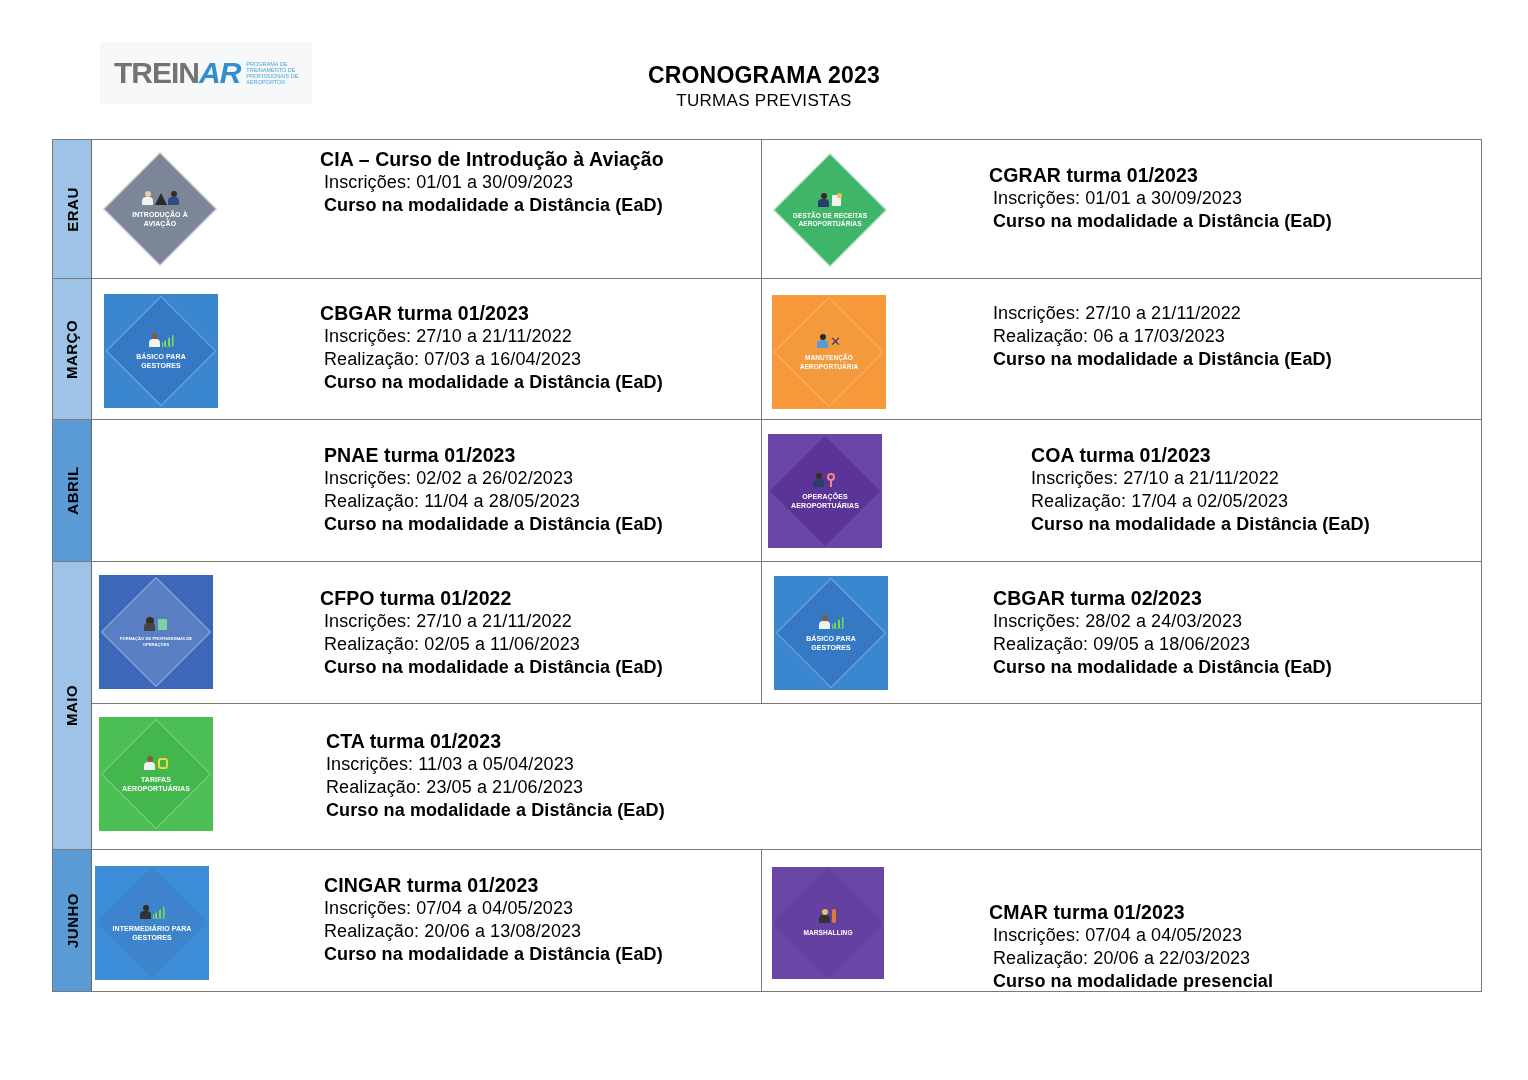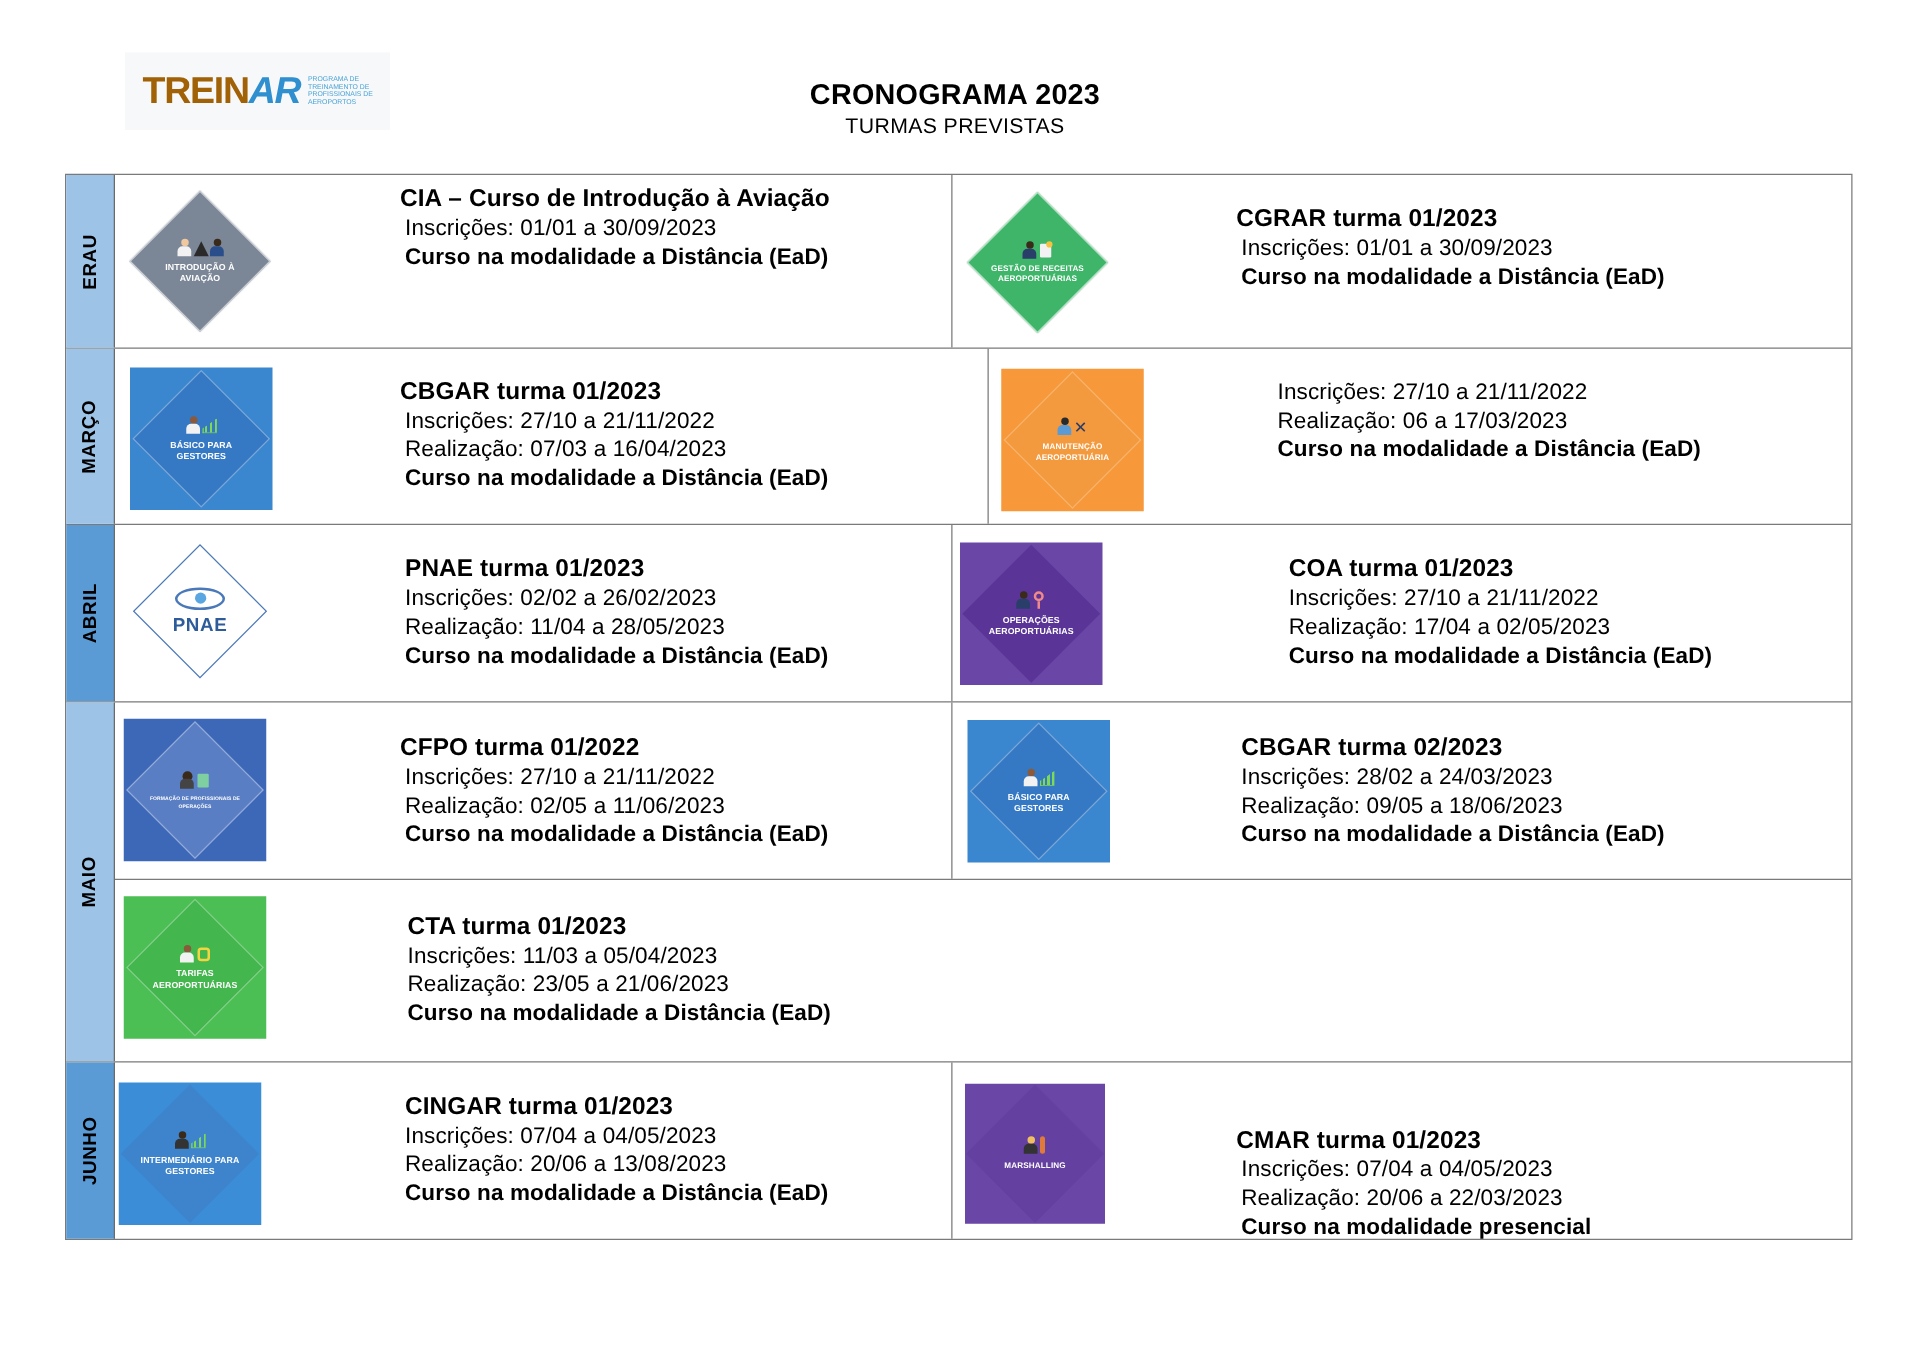--- a/index.html
+++ b/index.html
@@ -2,21 +2,21 @@
 <html><head>
 <meta charset="utf-8">
 <style>
   * { box-sizing: border-box; margin: 0; padding: 0; }
   html, body { width: 1528px; height: 1080px; background: #ffffff; overflow: hidden; }
   body { position: relative; font-family: "Liberation Sans", "DejaVu Sans", sans-serif; color: #000; }
 
   
   .logo { position: absolute; left: 100px; top: 42px; width: 212px; height: 62px; background: #f7f8f9; display: flex; align-items: center; padding-left: 14px; }
   .logo-word { font-family: "Liberation Sans", sans-serif; font-weight: 700; font-size: 30px; letter-spacing: -1px; line-height: 1; }
-  .logo-word .grey { color: #a16207; }
+  .logo-word .grey { color: #737373; }
   .logo-word .blue { color: #2f8fcf; font-style: italic; }
   .logo-tag { margin-left: 6px; font-size: 5.5px; line-height: 6.2px; color: #4aa3d8; text-transform: uppercase; width: 60px; }
 
   
   .header { position: absolute; left: 0; top: 62px; width: 1528px; text-align: center; }
   .header h1 { font-size: 23px; font-weight: 700; letter-spacing: 0.2px; margin-left: 0; }
   .header h2 { font-size: 17px; font-weight: 400; margin-top: 2px; letter-spacing: 0.3px; }
 
   
   .schedule { position: absolute; left: 52px; top: 139px; width: 1430px; border: 1.5px solid #7a7a7a; }
@@ -25,21 +25,21 @@
   .month-label { width: 39px; flex: 0 0 39px; background: #9dc3e6; border-right: 1.5px solid #6a6a6a; display: flex; align-items: center; justify-content: center; }
   .month-label.dark { background: #5b9bd5; }
   .month-label span { transform: rotate(-90deg); white-space: nowrap; font-weight: 700; font-size: 15px; letter-spacing: 0.5px; }
   .month-rows { flex: 1; display: flex; flex-direction: column; }
   .row { display: flex; height: 139px; border-bottom: 1.5px solid #7a7a7a; }
   .row:last-child { border-bottom: none; }
   .cell { position: relative; width: 669px; flex: 0 0 669px; height: 100%; }
   .cell.right { flex: 1; border-left: 1.5px solid #7a7a7a; }
   .cell.full { flex: 1; }
   .row.erau { height: 138px; }
-  .row.marco { height: 140px; gap: 29px; }
+  .row.marco { height: 140px; }
   .row.abril { height: 141px; }
   .row.maio1 { height: 142px; }
   .row.maio2 { height: 145px; }
   .row.junho { height: 141px; }
 
   
   .badge { position: absolute; width: 114px; height: 114px; display: flex; align-items: center; justify-content: center; overflow: hidden; }
   .badge .diamond { position: absolute; width: 78px; height: 78px; transform: rotate(45deg); border: 1px solid rgba(255,255,255,0.35); }
   .badge.diamond-only { background: transparent; }
   .badge.diamond-only .diamond { width: 80px; height: 80px; border: 1.5px solid rgba(255,255,255,0.6); box-shadow: 0 0 0 1px rgba(0,0,0,0.05); }
@@ -170,27 +170,20 @@
     </div>
   </div>
 
   <div class="month">
     <div class="month-label dark">
         <span>ABRIL</span>
       </div>
     <div class="month-rows">
       <div class="row abril">
         <div class="cell">
-          <div class="pnae" style="left:11px;top:12px;">
-            <div class="diamond"></div>
-            <div class="inner">
-              <div class="eye"></div>
-              <div class="word">PNAE</div>
-            </div>
-          </div>
           <div class="course" style="left:232px;top:24px;">
             <div class="title">PNAE turma 01/2023</div>
             <div class="line" style="padding-left:0"><b>Inscrições:</b> <span>02/02 a 26/02/2023</span></div>
             <div class="line" style="padding-left:0"><b>Realização:</b> <span>11/04 a 28/05/2023</span></div>
             <div class="mode" style="padding-left:0">Curso na modalidade a Distância (EaD)</div>
           </div>
         </div>
         <div class="cell right">
           <div class="badge" style="left:6px;top:14px;background:#6a46a6;">
             <div class="diamond" style="background:#5a3597;border-color:transparent;"></div>

